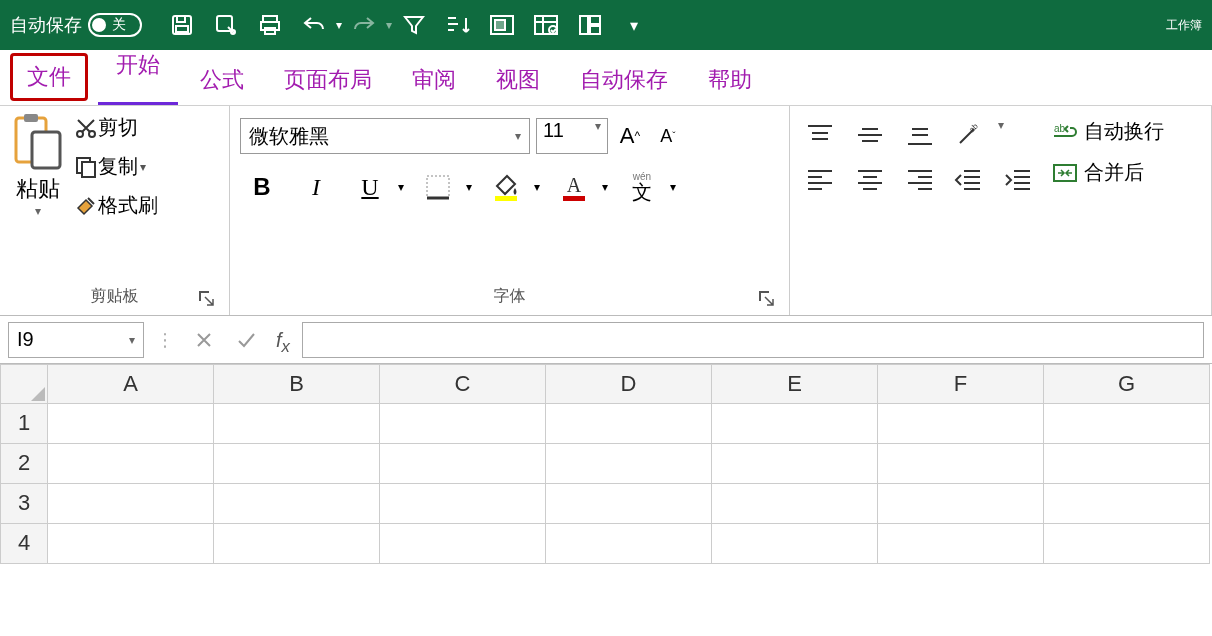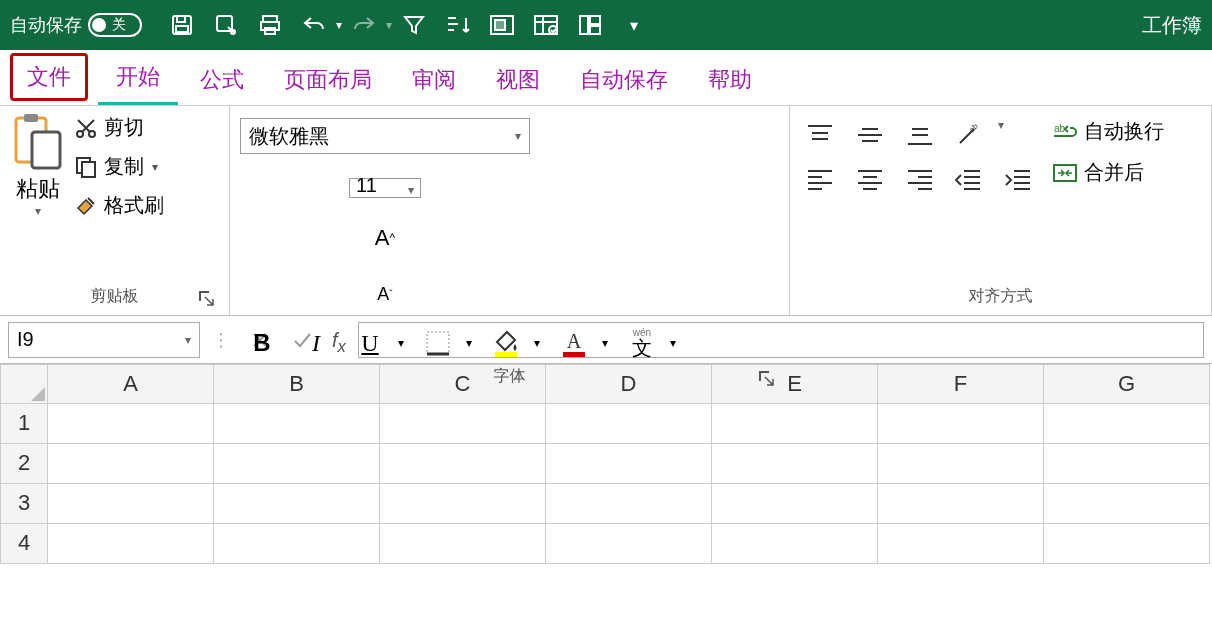--- a/index.html
+++ b/index.html
@@ -5,58 +5,58 @@
   * { box-sizing: border-box; margin: 0; padding: 0; }
   body { font-family: "Microsoft YaHei", sans-serif; background: #fff; width: 1212px; height: 636px; overflow: hidden; }
   
   .titlebar { background: #0f6b3f; height: 50px; display: flex; align-items: center; padding: 0 10px; color: #fff; }
   .autosave-label { font-size: 18px; color: #fff; margin-right: 6px; }
   .autosave-toggle { display: inline-flex; align-items: center; border: 2px solid #fff; border-radius: 12px; height: 24px; width: 54px; padding: 0 2px; margin-right: 18px; }
   .autosave-toggle .knob { width: 14px; height: 14px; border-radius: 50%; background: #fff; }
   .autosave-toggle .state { font-size: 14px; margin-left: 6px; }
   .qat-btn { width: 40px; height: 40px; display: inline-flex; align-items: center; justify-content: center; color: #fff; margin: 0 2px; }
   .qat-btn svg { display: block; }
-  .title-right { margin-left: auto; font-size: 20px; color: #fff; }
+  .title-right { margin-left: auto; font-size: 12px; color: #fff; }
   
   .ribbon-tabs { display: flex; align-items: flex-end; border-bottom: 1px solid #d0d0d0; background: #fff; height: 56px; padding: 0 4px; gap: 4px; }
   .tab { padding: 10px 18px; font-size: 22px; color: #a21caf; cursor: pointer; }
   .tab.file { border: 3px solid #c00000; border-radius: 4px; margin: 4px 6px; padding: 6px 14px; }
-  .tab.active { border-bottom: 3px solid #14b8a6; padding-bottom: 10px; }
+  .tab.active { border-bottom: 3px solid #6d28d9; padding-bottom: 22px; }
   
   .ribbon { display: flex; background: #fff; border-bottom: 1px solid #bbb; height: 210px; }
   .group { display: flex; flex-direction: column; border-right: 1px solid #ccc; padding: 6px 10px 2px; }
   .group-body { flex: 1; display: flex; align-items: flex-start; }
   .group-label { text-align: center; font-size: 16px; color: #555; padding: 4px 0 6px; position: relative; }
   .group-dialog { position: absolute; right: 4px; bottom: 6px; width: 18px; height: 18px; }
   
   .clipboard-col1 { display: flex; flex-direction: column; align-items: center; margin-right: 6px; }
   .paste-icon { width: 56px; height: 60px; margin-bottom: 2px; }
   .paste-label { font-size: 22px; }
   .clipboard-col2 { display: flex; flex-direction: column; gap: 8px; }
-  .small-btn { display: flex; align-items: center; font-size: 20px; gap: 6px; padding: 2px 2px; }
+  .small-btn { display: flex; align-items: center; font-size: 20px; padding: 2px 2px; }
   .small-btn .mini-arrow { font-size: 12px; color: #555; margin-left: 2px; }
   
-  .font-row { display: flex; align-items: center; gap: 24px; margin-bottom: 14px; flex-direction: column; }
+  .font-row { display: flex; align-items: center; gap: 6px; margin-bottom: 14px; }
   .font-name { border: 1px solid #999; height: 36px; width: 290px; padding: 0 8px; font-size: 20px; display: flex; align-items: center; justify-content: space-between; }
-  .font-size { border: 1px solid #999; height: 20px; width: 72px; padding: 0 6px; font-size: 20px; display: flex; align-items: flex-end; justify-content: space-between; }
+  .font-size { border: 1px solid #999; height: 36px; width: 72px; padding: 0 6px; font-size: 20px; display: flex; align-items: flex-start; justify-content: space-between; }
   .grow-shrink { width: 32px; height: 32px; display: inline-flex; align-items: center; justify-content: center; font-size: 22px; }
   .font-row2 { display: flex; align-items: center; gap: 10px; }
   .fmt-btn { width: 44px; height: 38px; display: inline-flex; align-items: center; justify-content: center; font-size: 24px; position: relative; }
   .fmt-btn .mini-arrow { position: absolute; right: -12px; top: 50%; transform: translateY(-50%); font-size: 12px; }
   .fmt-btn.border svg, .fmt-btn.fill svg, .fmt-btn.color svg { display:block; }
   .fmt-btn.with-drop { margin-right: 14px; }
   
   .align-col { display: flex; flex-direction: column; gap: 10px; margin-right: 8px; }
   .align-row { display: flex; gap: 10px; }
   .align-btn { width: 40px; height: 34px; display: inline-flex; align-items: center; justify-content: center; }
   .align-extras { display: flex; flex-direction: column; gap: 14px; margin-left: 6px; }
   .wrap-btn { display: flex; align-items: center; gap: 6px; font-size: 20px; }
   
   .formula-bar { display: flex; align-items: center; height: 48px; border-bottom: 1px solid #bbb; background: #fff; padding: 4px 8px; gap: 6px; }
-  .name-box { border: 1px solid #aaa; width: 192px; height: 36px; display: flex; align-items: center; justify-content: space-between; padding: 0 8px; font-size: 20px; }
+  .name-box { border: 1px solid #aaa; width: 136px; height: 36px; display: flex; align-items: center; justify-content: space-between; padding: 0 8px; font-size: 20px; }
   .fx-sep { color: #aaa; font-size: 18px; padding: 0 6px; }
   .fx-btn { width: 36px; height: 36px; display: inline-flex; align-items: center; justify-content: center; color: #888; }
   .fx-input { flex: 1; border: 1px solid #aaa; height: 36px; }
   .fx-symbol { font-style: italic; font-size: 20px; color: #555; padding: 0 6px; margin-top: 7px;}
   
   .grid { display: flex; flex-direction: column; }
   .col-headers { display: flex; height: 40px; }
   .corner { width: 48px; border: 1px solid #ccc; background: #f4f4f4; display: flex; align-items: flex-end; justify-content: flex-end; padding: 2px; }
   .col-head { width: 166px; border: 1px solid #ccc; border-left: none; background: #f4f4f4; text-align: center; font-size: 22px; color: #333; line-height: 38px; }
   .row { display: flex; height: 40px; }
@@ -355,23 +355,20 @@
         </div>
         <div class="wrap-btn">
           <svg width="26" height="24" viewBox="0 0 26 24">
               <rect x="2" y="4" width="22" height="16" fill="none" stroke="#2e7d32" stroke-width="2"></rect>
               <path d="M6 12h5m-2-3l3 3-3 3M20 12h-5m2-3l-3 3 3 3" stroke="#2e7d32" stroke-width="1.5" fill="none"></path>
             </svg>
           <span>合并后</span>
         </div>
       </div>
     </div>
-    <div class="group-label">
-      <span>对齐方式</span>
-    </div>
   </div>
 </div>
 
 <div class="formula-bar">
   <div class="name-box">
     <span>I9</span>
     <span class="caret">▾</span>
   </div>
   <span class="fx-sep">⋮</span>
   <span class="fx-btn">

